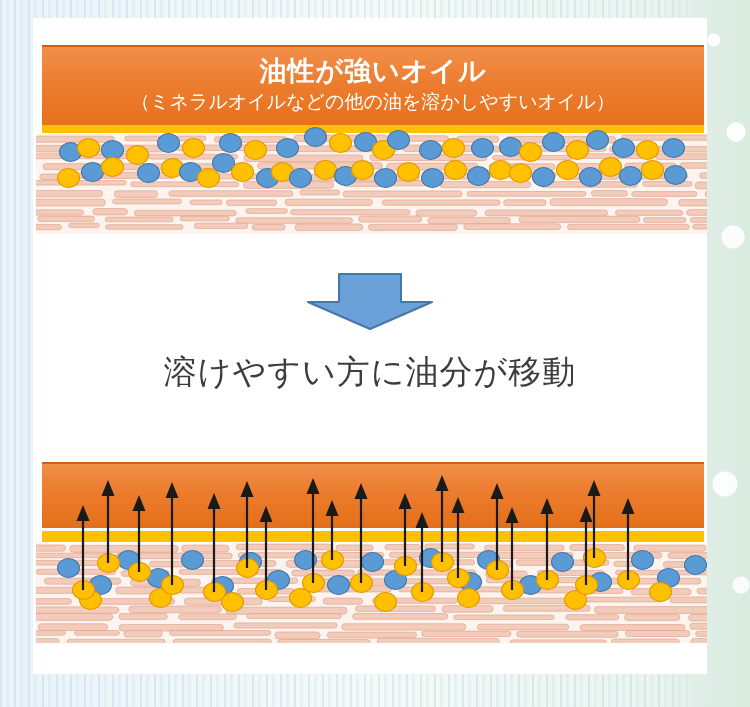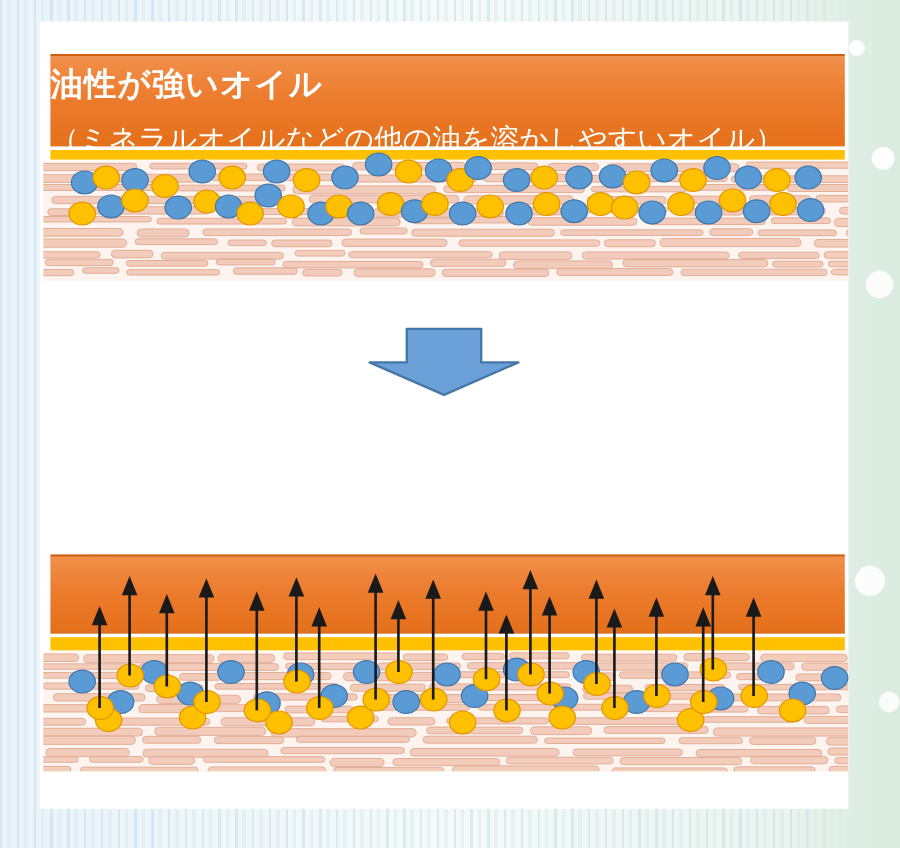--- a/index.html
+++ b/index.html
@@ -19,24 +19,24 @@
   }
   .card{
     position:absolute;left:33px;top:18px;width:674px;height:656px;
     background:#ffffff;
   }
   .banner{
     position:absolute;left:9px;width:662px;box-sizing:border-box;
     background:linear-gradient(180deg, var(--banner-orange-top,#f18f4a) 0%, #ec7c2e 45%, var(--banner-orange-bottom,#e5701a) 100%);
     border-top:2px solid var(--banner-border,#d0600f);
   }
-  .banner1{top:27px;height:77px;color:#fff;}
+  .banner1{top:27px;height:87px;text-align:center;color:#fff;}
   .banner2{top:444px;height:66px;border-bottom:2px solid rgba(198,88,10,.55);}
   .banner-title{margin-top:8px;font-size:27px;font-weight:bold;letter-spacing:1px;line-height:1.2;}
-  .banner-subtitle{margin-top:13px;font-size:24px;letter-spacing:0px;}
+  .banner-subtitle{margin-top:2px;font-size:19px;letter-spacing:0px;}
   .gold{position:absolute;left:9px;width:662px;background:var(--gold-strip,#ffc000);}
   .gold1{top:107px;height:8px;}
   .gold2{top:513px;height:11px;}
   .skin{position:absolute;left:3px;width:671px;height:100px;background:#fdf4ef;overflow:hidden;}
   .skin1{top:116px;}
   .skin2{top:525px;}
   .skin-svg{position:absolute;left:0;top:0;width:100%;height:100%;}
   .dots-layer{position:absolute;left:0;top:0;width:674px;height:656px;pointer-events:none;}
   .dot{position:absolute;width:23px;height:20px;border-radius:50%;box-sizing:border-box;}
   .dot.b{background:var(--blue-dot,#5b9bd5);border:1.5px solid var(--blue-dot-border,#3f76ab);}
@@ -160,20 +160,21 @@
         <rect x="427.9" y="89.8" width="96.8" height="5.7" rx="2.8" fill="var(--skin-fiber)" stroke="var(--skin-fiber-border)" stroke-width="0.8" opacity="0.92"></rect>
         <rect x="531.5" y="90.3" width="121.7" height="5.3" rx="2.6" fill="var(--skin-fiber)" stroke="var(--skin-fiber-border)" stroke-width="0.8" opacity="0.92"></rect>
         <rect x="656.8" y="90.3" width="90.2" height="4.8" rx="2.4" fill="var(--skin-fiber)" stroke="var(--skin-fiber-border)" stroke-width="0.8" opacity="0.92"></rect>
       </svg>
   </div>
 
   <svg class="down-arrow" viewBox="0 0 128 57">
     <polygon points="33,1 95,1 95,29 126,29 64,56 2,29 33,29" fill="var(--big-arrow-fill,#6ca0d8)" stroke="var(--big-arrow-border,#4577a8)" stroke-width="2" stroke-linejoin="round"></polygon>
   </svg>
 
+  <div class="caption-heading">溶けやすい方に油分が移動</div>
 
   <div class="banner banner2"></div>
   <div class="gold gold2"></div>
   <div class="skin skin2">
     <svg class="skin-svg" id="skin-svg-2" viewBox="0 0 671 100">
         <rect x="-4.4" y="2.0" width="34.0" height="6.2" rx="3.1" fill="var(--skin-fiber)" stroke="var(--skin-fiber-border)" stroke-width="0.8" opacity="0.92"></rect>
         <rect x="33.7" y="2.6" width="108.5" height="6.7" rx="3.4" fill="var(--skin-fiber)" stroke="var(--skin-fiber-border)" stroke-width="0.8" opacity="0.92"></rect>
         <rect x="145.7" y="2.2" width="47.2" height="6.8" rx="3.4" fill="var(--skin-fiber)" stroke="var(--skin-fiber-border)" stroke-width="0.8" opacity="0.92"></rect>
         <rect x="200.3" y="1.1" width="95.5" height="5.6" rx="2.8" fill="var(--skin-fiber)" stroke="var(--skin-fiber-border)" stroke-width="0.8" opacity="0.92"></rect>
         <rect x="300.0" y="2.0" width="37.1" height="5.5" rx="2.8" fill="var(--skin-fiber)" stroke="var(--skin-fiber-border)" stroke-width="0.8" opacity="0.92"></rect>

